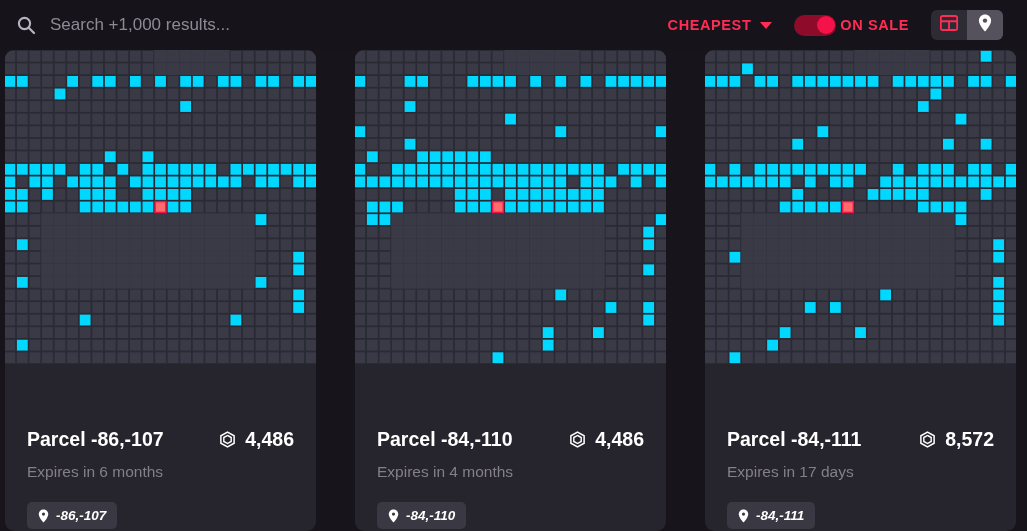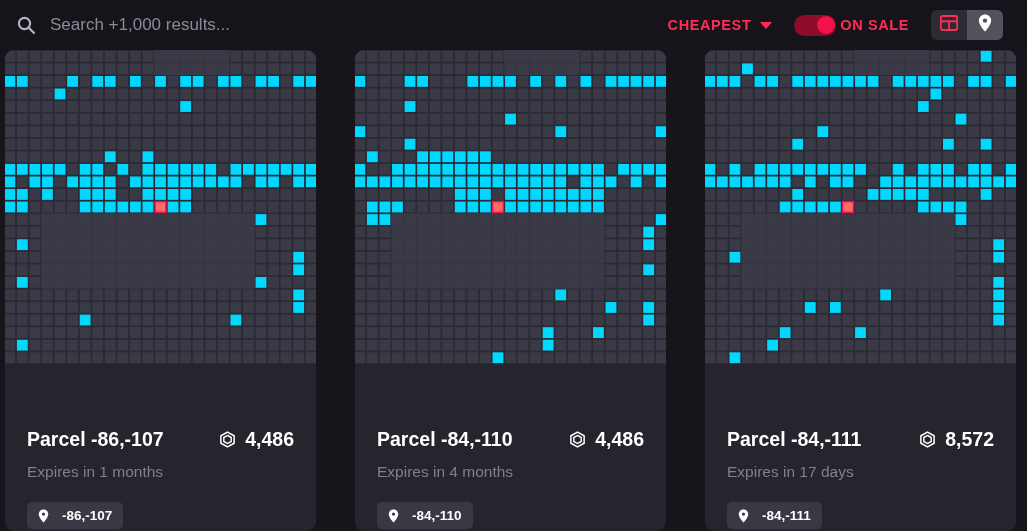--- a/index.html
+++ b/index.html
@@ -115,25 +115,26 @@
     white-space:nowrap;
   }
   .price-wrap { display:flex; align-items:center; gap:9px; }
   .mana-icon { width:17px; height:17px; display:block; flex:none; }
   .price-val { color:#ffffff; font-size:19.5px; font-weight:bold; white-space:nowrap; }
   .expires {
     color:#837f8d; font-size:15.5px;
     margin-top:12px;
   }
   .coord-badge {
-    display:inline-flex; align-items:center; gap:13px;
+    display:inline-flex; align-items:center; gap:7px;
     background:#3a3842;
     border-radius:5px;
     padding:6px 11px;
     margin-top:21px;
+    font-style:italic;
   }
   .pin-icon { width:11px; height:14px; display:block; flex:none; }
   .coord-text { color:#ffffff; font-size:13.5px; font-weight:bold; white-space:nowrap; }
 </style>
 </head>
 <body>
 
 <div class="topbar">
   <div class="search-wrap">
     <span class="search-icon">
@@ -820,21 +821,21 @@
         <span class="price-wrap">
           <span class="mana-icon">
             <svg viewBox="0 0 18 18">
               <path d="M9 1.1 16 5.05v7.9L9 16.9 2 12.95v-7.9z" fill="none" stroke="#ffffff" stroke-width="1.6"></path>
               <path d="M9 4.7 12.9 6.9v4.2L9 13.3 5.1 11.1V6.9z" fill="none" stroke="#ffffff" stroke-width="1.5"></path>
             </svg>
           </span>
           <span class="price-val">4,486</span>
         </span>
       </div>
-      <div class="expires">Expires in 1 months</div>
+      <div class="expires">Expires in 6 months</div>
       <div class="coord-badge">
         <span class="pin-icon">
           <svg viewBox="0 0 11 14">
             <path d="M5.5 0.5C2.9 0.5 0.8 2.6 0.8 5.2c0 3.5 4.7 8.3 4.7 8.3s4.7-4.8 4.7-8.3C10.2 2.6 8.1 0.5 5.5 0.5z" fill="#ffffff"></path>
             <circle cx="5.5" cy="5.1" r="1.6" fill="#3a3842"></circle>
           </svg>
         </span>
         <span class="coord-text">-86,-107</span>
       </div>
     </div>

